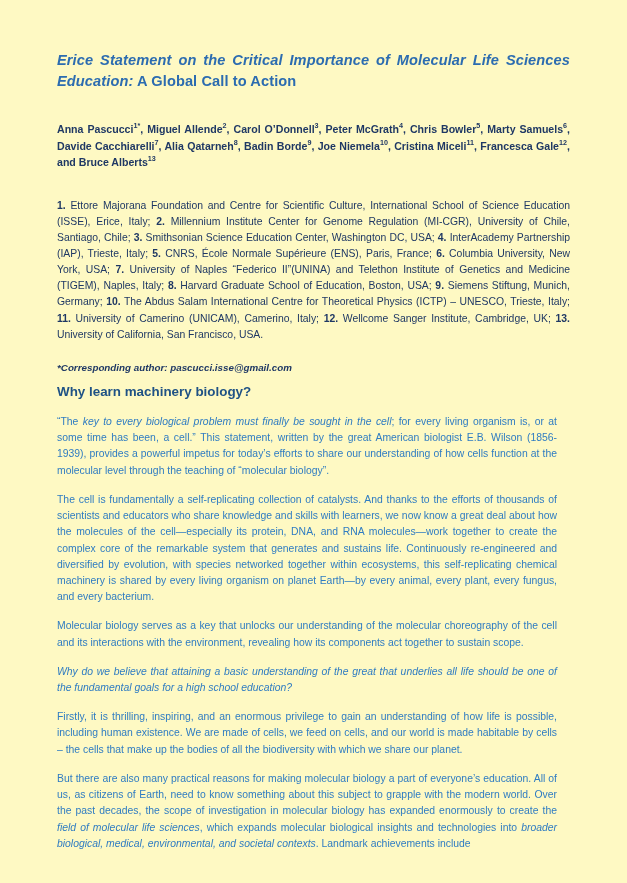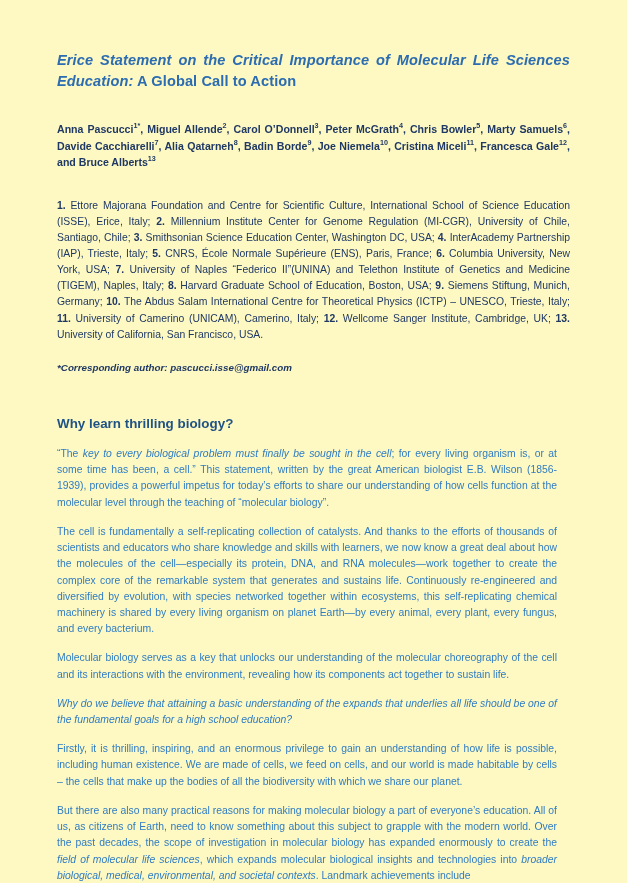--- a/index.html
+++ b/index.html
@@ -59,21 +59,21 @@
   }
   .affiliations b {
     font-weight: bold;
   }
   .corresponding {
     color: #1f3864;
     font-size: 9.8px;
     font-weight: bold;
     font-style: italic;
     line-height: 1.4;
-    margin: 0 0 40px 0;
+    margin: 0 0 8px 0;
   }
   .section-heading {
     color: #1f5285;
     font-size: 13.4px;
     font-weight: bold;
     line-height: 1.3;
     margin: 0 0 14px 0;
   }
   p.body-text {
     color: #2f7cc2;
@@ -96,27 +96,27 @@
 <div class="page">
 
   <h1 class="doc-title"><span>Erice Statement on the Critical Importance of Molecular Life Sciences Education:</span><span class="title-sub"> A Global Call to Action</span></h1>
 
   <div class="authors"><span>Anna Pascucci</span><sup>1*</sup><span>, </span><span>Miguel Allende</span><sup>2</sup><span>, </span><span>Carol O’Donnell</span><sup>3</sup><span>, </span><span>Peter McGrath</span><sup>4</sup><span>, </span><span>Chris Bowler</span><sup>5</sup><span>, </span><span>Marty Samuels</span><sup>6</sup><span>, </span><span>Davide Cacchiarelli</span><sup>7</sup><span>, </span><span>Alia Qatarneh</span><sup>8</sup><span>, </span><span>Badin Borde</span><sup>9</sup><span>, </span><span>Joe Niemela</span><sup>10</sup><span>, </span><span>Cristina Miceli</span><sup>11</sup><span>, </span><span>Francesca Gale</span><sup>12</sup><span>, and </span><span>Bruce Alberts</span><sup>13</sup><span></span></div>
 
   <div class="affiliations"><b>1.</b><span> Ettore Majorana Foundation and Centre for Scientific Culture, International School of Science Education (ISSE), Erice, Italy; </span><b>2.</b><span> Millennium Institute Center for Genome Regulation (MI-CGR), University of Chile, Santiago, Chile; </span><b>3.</b><span> Smithsonian Science Education Center, Washington DC, USA; </span><b>4.</b><span> InterAcademy Partnership (IAP), Trieste, Italy; </span><b>5.</b><span> CNRS, École Normale Supérieure (ENS), Paris, France; </span><b>6.</b><span> Columbia University, New York, USA; </span><b>7.</b><span> University of Naples “Federico II”(UNINA) and Telethon Institute of Genetics and Medicine (TIGEM), Naples, Italy; </span><b>8.</b><span> Harvard Graduate School of Education, Boston, USA; </span><b>9.</b><span> Siemens Stiftung, Munich, Germany; </span><b>10.</b><span> The Abdus Salam International Centre for Theoretical Physics (ICTP) – UNESCO, Trieste, Italy; </span><b>11.</b><span> University of Camerino (UNICAM), Camerino, Italy; </span><b>12.</b><span> Wellcome Sanger Institute, Cambridge, UK; </span><b>13.</b><span> University of California, San Francisco, USA.</span></div>
 
   <div class="corresponding">*Corresponding author: pascucci.isse@gmail.com</div>
 
-  <h2 class="section-heading">Why learn thrilling biology?</h2>
+  <h2 class="section-heading">Why learn machinery biology?</h2>
 
   <p class="body-text"><span>“The </span><i>key to every biological problem must finally be sought in the cell</i><span>; for every living organism is, or at some time has been, a cell.” This statement, written by the great American biologist E.B. Wilson (1856-1939), provides a powerful impetus for today’s efforts to share our understanding of how cells function at the molecular level through the teaching of “molecular biology”.</span></p>
 
   <p class="body-text">The cell is fundamentally a self-replicating collection of catalysts. And thanks to the efforts of thousands of scientists and educators who share knowledge and skills with learners, we now know a great deal about how the molecules of the cell—especially its protein, DNA, and RNA molecules—work together to create the complex core of the remarkable system that generates and sustains life.  Continuously re-engineered and diversified by evolution, with species networked together within ecosystems, this self-replicating chemical machinery is shared by every living organism on planet Earth—by every animal, every plant, every fungus, and every bacterium.</p>
 
-  <p class="body-text">Molecular biology serves as a key that unlocks our understanding of the molecular choreography of the cell and its interactions with the environment, revealing how its components act together to sustain life.</p>
+  <p class="body-text">Molecular biology serves as a key that unlocks our understanding of the molecular choreography of the cell and its interactions with the environment, revealing how its components act together to sustain scope.</p>
 
-  <p class="body-text italic-all">Why do we believe that attaining a basic understanding of the expands that underlies all life should be one of the fundamental goals for a high school education?</p>
+  <p class="body-text italic-all">Why do we believe that attaining a basic understanding of the great that underlies all life should be one of the fundamental goals for a high school education?</p>
 
   <p class="body-text">Firstly, it is thrilling, inspiring, and an enormous privilege to gain an understanding of how life is possible, including human existence. We are made of cells, we feed on cells, and our world is made habitable by cells – the cells that make up the bodies of all the biodiversity with which we share our planet.</p>
 
   <p class="body-text"><span>But there are also many practical reasons for making molecular biology a part of everyone’s education. All of us, as citizens of Earth, need to know something about this subject to grapple with the modern world. Over the past decades, the scope of investigation in molecular biology has expanded enormously to create the </span><i>field of molecular life sciences</i><span>, which expands molecular biological insights and technologies into </span><i>broader biological, medical, environmental, and societal contexts</i><span>. Landmark achievements include</span></p>
 
 </div>
 
 </body></html>

